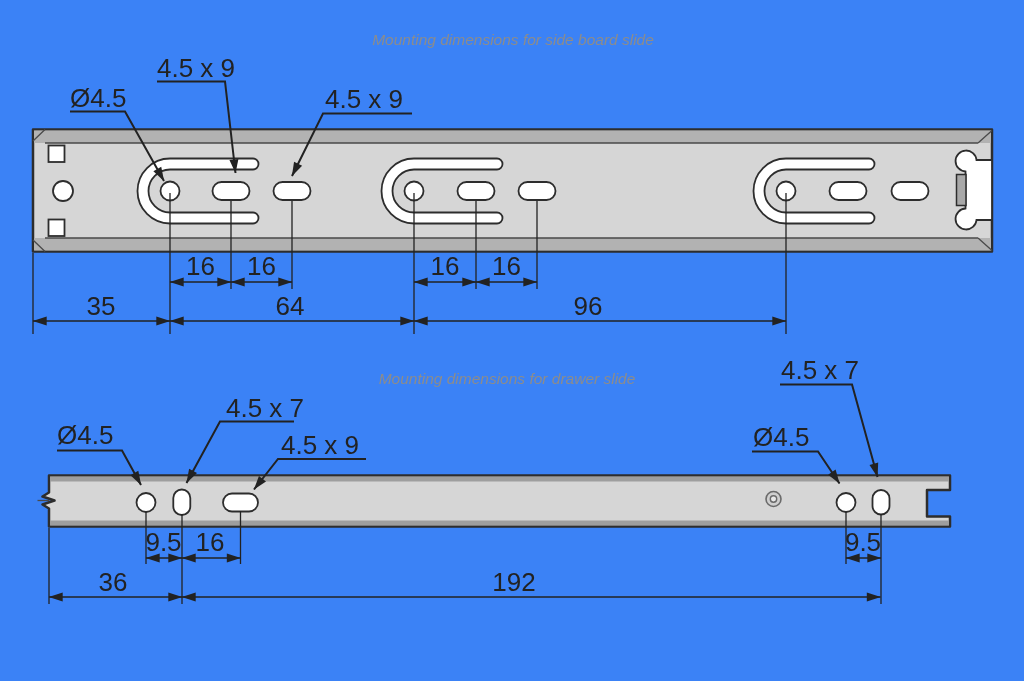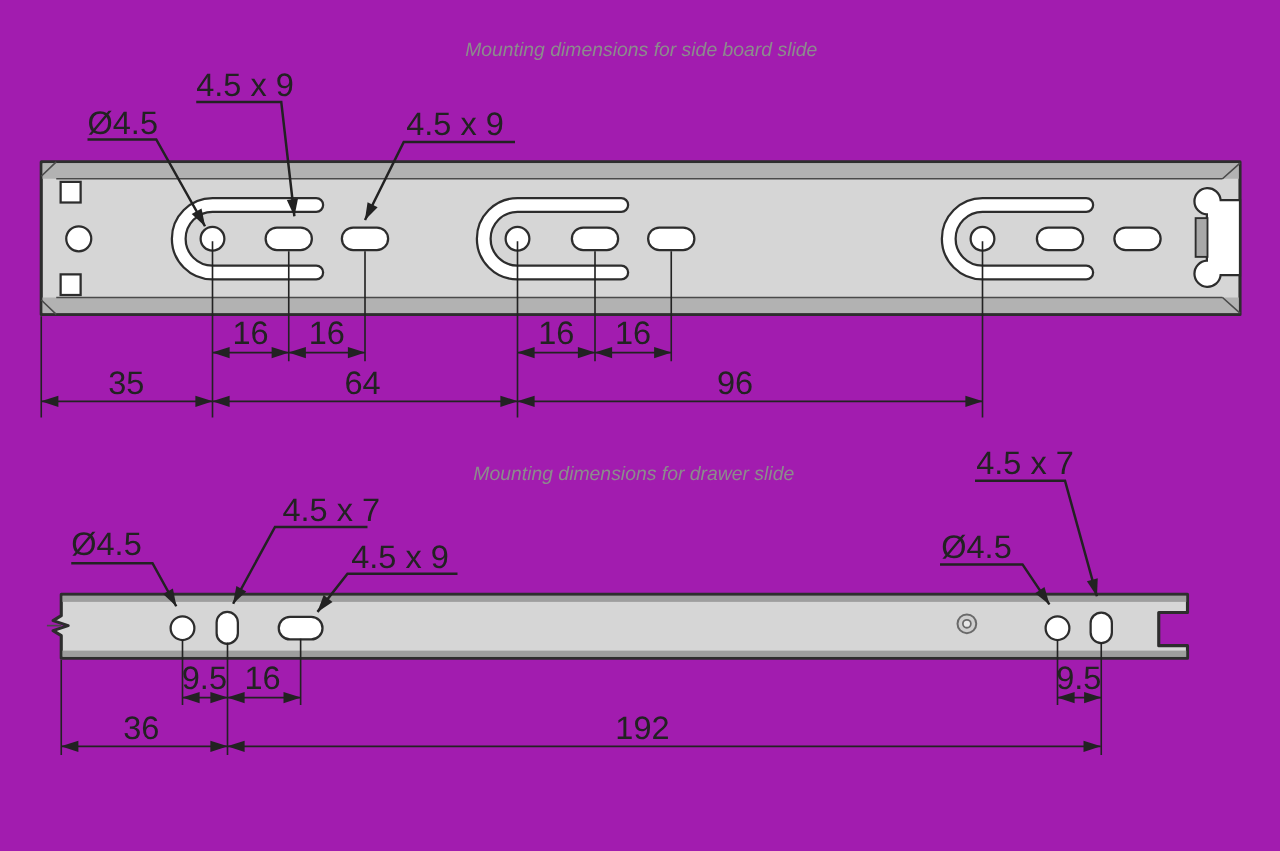--- a/index.html
+++ b/index.html
@@ -1,16 +1,16 @@
 <!DOCTYPE html>
 <html><head>
 <meta charset="utf-8">
 <style>
   html,body { margin:0; padding:0; background:#ffffff; }
-  .stage { width:1024px; height:681px; position:relative; background:#a21caf; overflow:hidden; }
+  .stage { width:1024px; height:681px; position:relative; background:#3b82f6; overflow:hidden; }
   svg { display:block; }
   text { font-family:"Liberation Sans", sans-serif; fill:#222222; }
   .dimtxt { font-size:26px; }
   .title { font-size:15.5px; font-style:italic; fill:#8c8c8c; }
   .rail-outline { fill:#d6d6d6; stroke:#2d2d2d; stroke-width:2.5; stroke-linejoin:round; }
   .band { fill:#b2b2b2; }
   .band-dark { fill:#9e9e9e; }
   .innerline { stroke:#4a4a4a; stroke-width:1.3; fill:none; }
   .cut { fill:#ffffff; stroke:#2d2d2d; stroke-width:1.8; }
   .dim { stroke:#222222; stroke-width:1.4; fill:none; }

